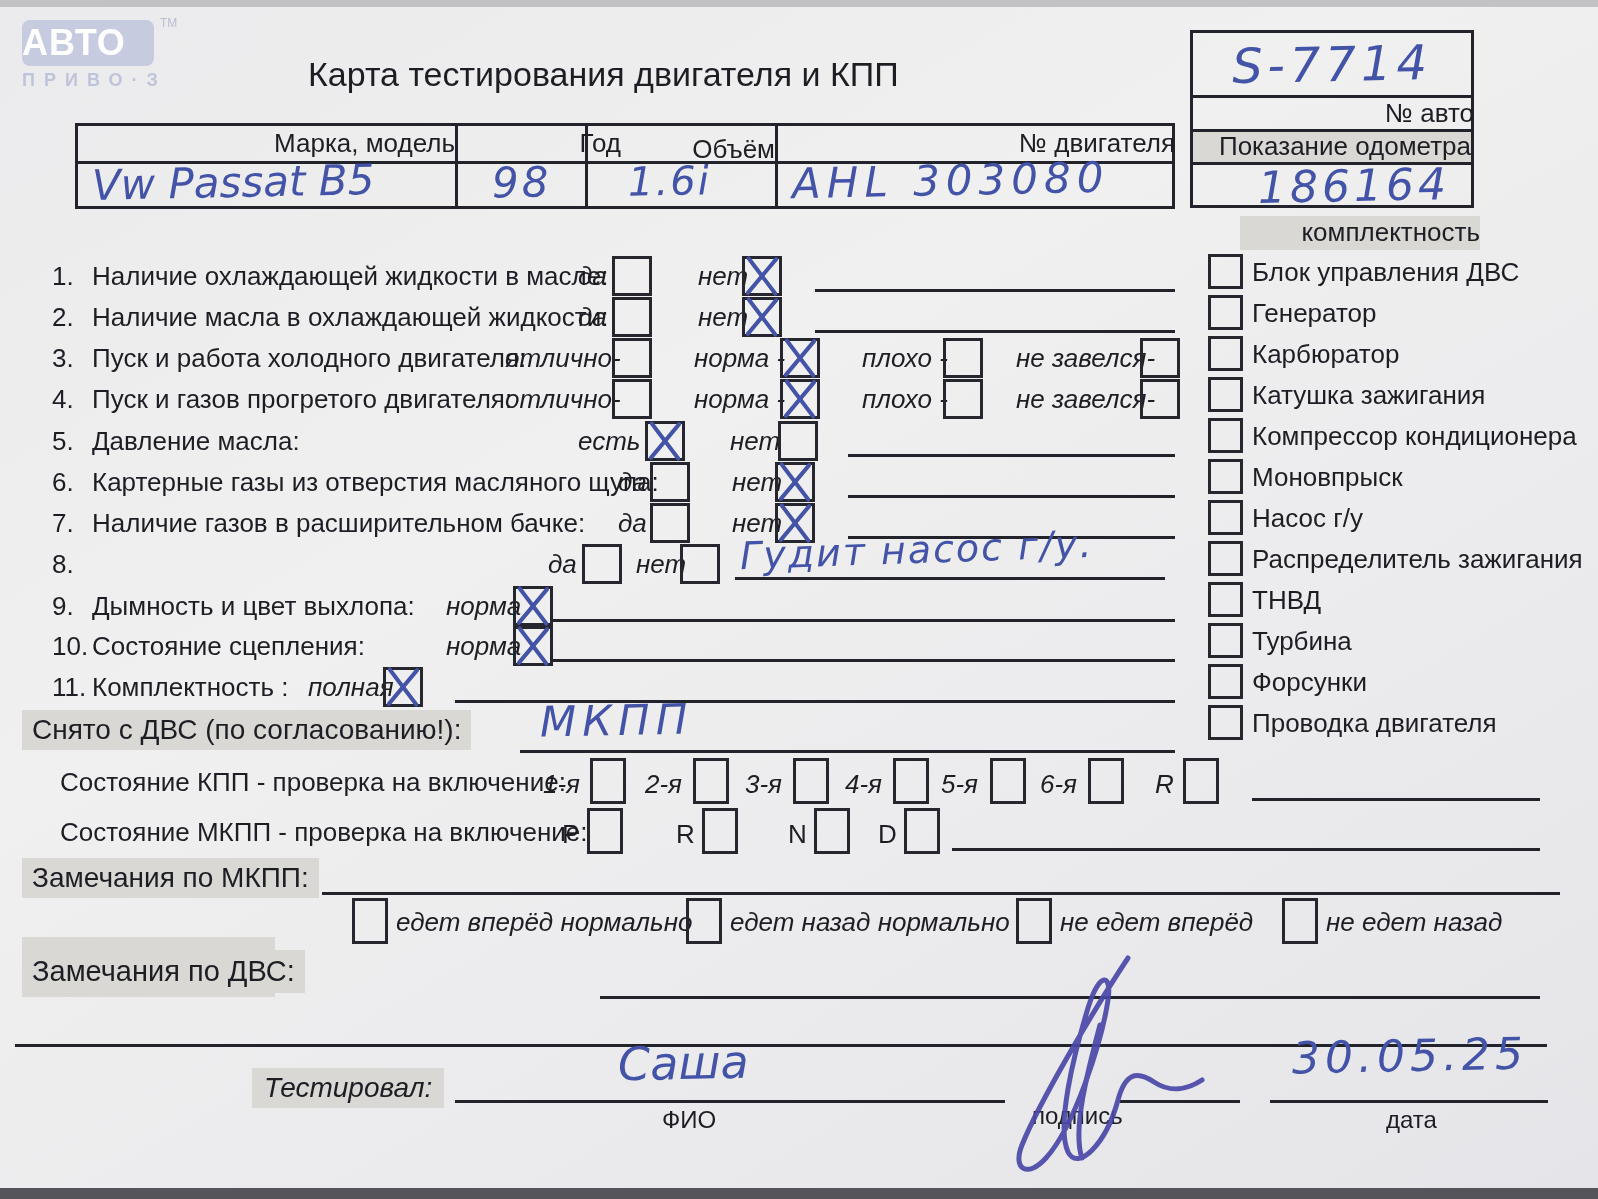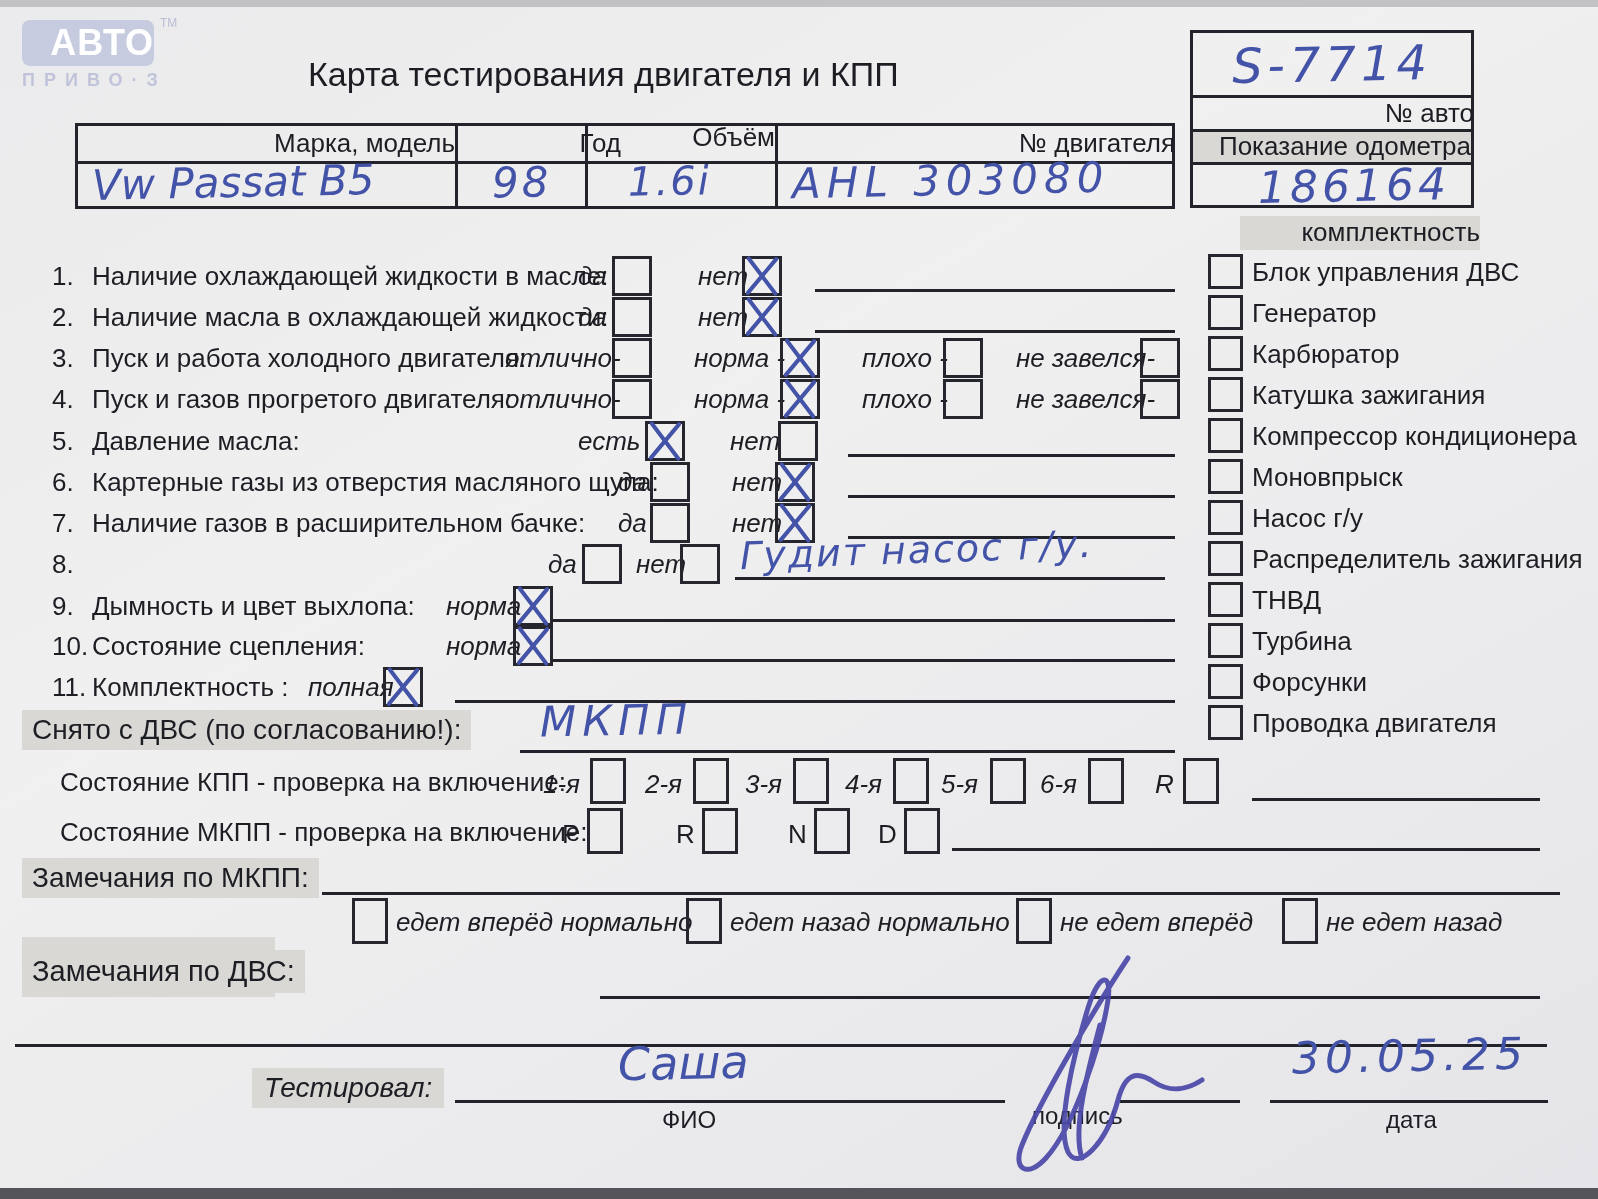--- a/index.html
+++ b/index.html
@@ -28,21 +28,21 @@
   svg.sig{position:absolute;pointer-events:none;}
 </style>
 </head>
 <body>
 
 <div class="paper">
   <div class="edge-top"></div>
   <div class="edge-bottom"></div>
 
   <div class="abs" style="position:absolute;left:22px;top:20px;width:160px;">
-    <div style="background:#c7cbe0;border-radius:8px;width:132px;height:46px;display:flex;align-items:center;justify-content:flex-end;">
+    <div style="background:#c7cbe0;border-radius:8px;width:132px;height:46px;display:flex;align-items:center;justify-content:flex-start;">
       <span style="color:#ffffff;font-weight:bold;font-size:36px;letter-spacing:1px;">АВТО</span>
     </div>
     <span style="position:absolute;left:138px;top:-4px;font-size:12px;color:#b9bdd4;">TM</span>
     <div style="margin-top:4px;color:#c0c4da;font-size:18px;letter-spacing:9px;font-weight:bold;">ПРИВО·З</div>
   </div>
 
   <div class="lbl b" style="left:308px;top:55px;font-size:34px;">Карта тестирования двигателя  и КПП</div>
 
   <div class="tblborder" style="left:1190px;top:30px;width:284px;height:178px;"></div>
   <div class="hw" style="left:1232px;top:36px;font-size:48px;letter-spacing:5px;">S-7714</div>
@@ -53,21 +53,21 @@
   <div class="hline" style="left:1190px;top:162px;width:284px;"></div>
   <div class="hw" style="left:1258px;top:160px;font-size:44px;letter-spacing:4px;">186164</div>
 
   <div class="tblborder" style="left:75px;top:123px;width:1100px;height:86px;"></div>
   <div class="hline" style="left:75px;top:161px;width:1100px;"></div>
   <div class="vline" style="left:455px;top:123px;height:86px;"></div>
   <div class="vline" style="left:585px;top:123px;height:86px;"></div>
   <div class="vline" style="left:775px;top:123px;height:86px;"></div>
   <div class="lbl b center" style="left:75px;top:129px;width:380px;">Марка, модель</div>
   <div class="lbl b center" style="left:455px;top:129px;width:130px;padding-left:36px;">Год</div>
-  <div class="lbl b center" style="left:585px;top:123px;width:190px;">Объём</div>
+  <div class="lbl b center" style="left:585px;top:135px;width:190px;">Объём</div>
   <div class="lbl b center" style="left:775px;top:129px;width:400px;">№ двигателя</div>
   <div class="hw" style="left:92px;top:158px;font-size:42px;">Vw Passat B5</div>
   <div class="hw" style="left:492px;top:158px;font-size:42px;letter-spacing:3px;">98</div>
   <div class="hw" style="left:628px;top:158px;font-size:40px;letter-spacing:2px;">1.6i</div>
   <div class="hw" style="left:792px;top:156px;font-size:42px;letter-spacing:6px;">AHL 303080</div>
 
   <div class="lbl b" style="left:52px;top:262px;">1.</div>
   <div class="lbl" style="left:92px;top:262px;">Наличие охлаждающей жидкости в масле:</div>
   <div class="lbl i" style="left:578px;top:262px;">да</div>
   <div class="cb" style="left:612px;top:256px;"></div>

